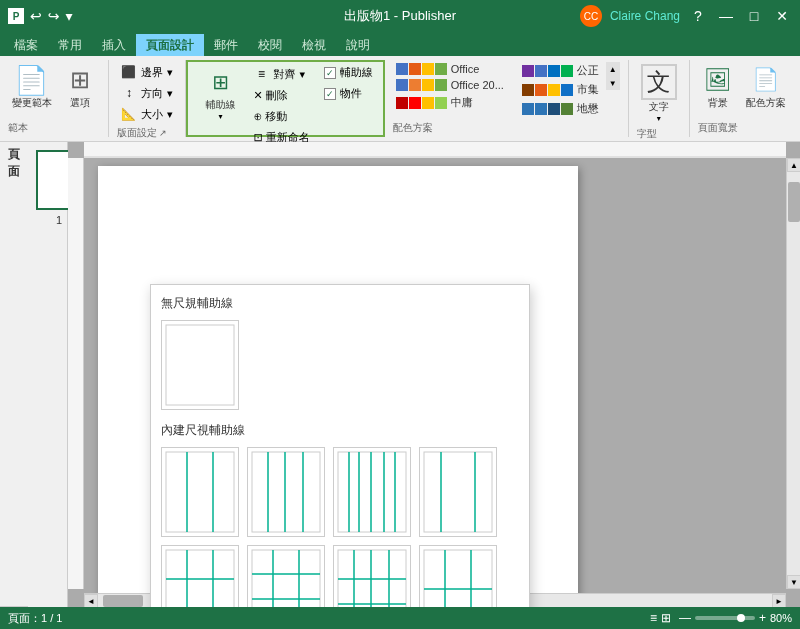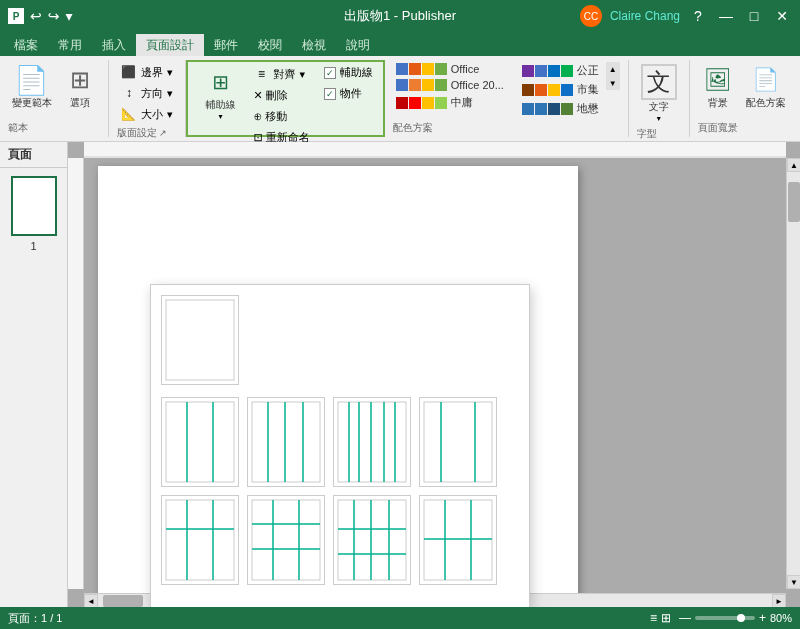--- a/index.html
+++ b/index.html
@@ -34,23 +34,23 @@
     .ribbon-tab {
       padding: 3px 10px;
       font-size: 12px;
       color: #d0ead8;
       cursor: pointer;
       height: 22px;
       display: flex;
       align-items: center;
     }
     .ribbon-tab.active {
-      background: #e5e5e5;
+      background: #7dd3fc;
       color: #1e7145;
-      font-weight: normal;
+      font-weight: bold;
     }
 
     
     .ribbon {
       background: #f0f0f0;
       border-bottom: 1px solid #d0d0d0;
       display: flex;
       padding: 4px 0;
       height: 86px;
     }
@@ -183,21 +183,20 @@
       font-size: 9px;
       color: #1e7145;
     }
 
     
     .pages-panel {
       width: 68px;
       background: #f0f0f0;
       border-right: 1px solid #ccc;
       display: flex;
-      flex-direction: column;
     }
     .pages-panel-title {
       padding: 4px 8px;
       font-size: 12px;
       font-weight: bold;
       color: #333;
       border-bottom: 1px solid #ccc;
     }
     .page-thumb-container {
       padding: 8px;
@@ -613,28 +612,30 @@
     <div class="scrollbar-h" style="position:absolute;bottom:0;left:16px;right:14px;height:14px;background:#f0f0f0;border-top:1px solid #ccc;display:flex;">
       <div class="scrollbar-btn">◄</div>
       <div style="flex:1;background:#e8e8e8;position:relative;">
         <div style="width:40px;height:12px;background:#b0b0b0;position:absolute;left:5px;top:1px;border-radius:2px;"></div>
       </div>
       <div class="scrollbar-btn">►</div>
     </div>
 
     <div class="dropdown-panel">
 
+      <div class="dropdown-section-title">無尺規輔助線</div>
       <div class="grid-templates">
         <div class="template-item">
           <svg class="template-svg" viewBox="0 0 70 82" xmlns="http://www.w3.org/2000/svg">
             <rect x="1" y="1" width="68" height="80" fill="white" stroke="#ccc"></rect>
           </svg>
         </div>
       </div>
 
+      <div class="dropdown-section-title">內建尺視輔助線</div>
       <div class="grid-templates">
 
         <div class="template-item">
           <svg class="template-svg" viewBox="0 0 70 82" xmlns="http://www.w3.org/2000/svg">
             <rect x="1" y="1" width="68" height="80" fill="white" stroke="#ccc"></rect>
             <line x1="22" y1="1" x2="22" y2="81" stroke="#00b090" stroke-width="1.5"></line>
             <line x1="48" y1="1" x2="48" y2="81" stroke="#00b090" stroke-width="1.5"></line>
           </svg>
         </div>
         <div class="template-item">

